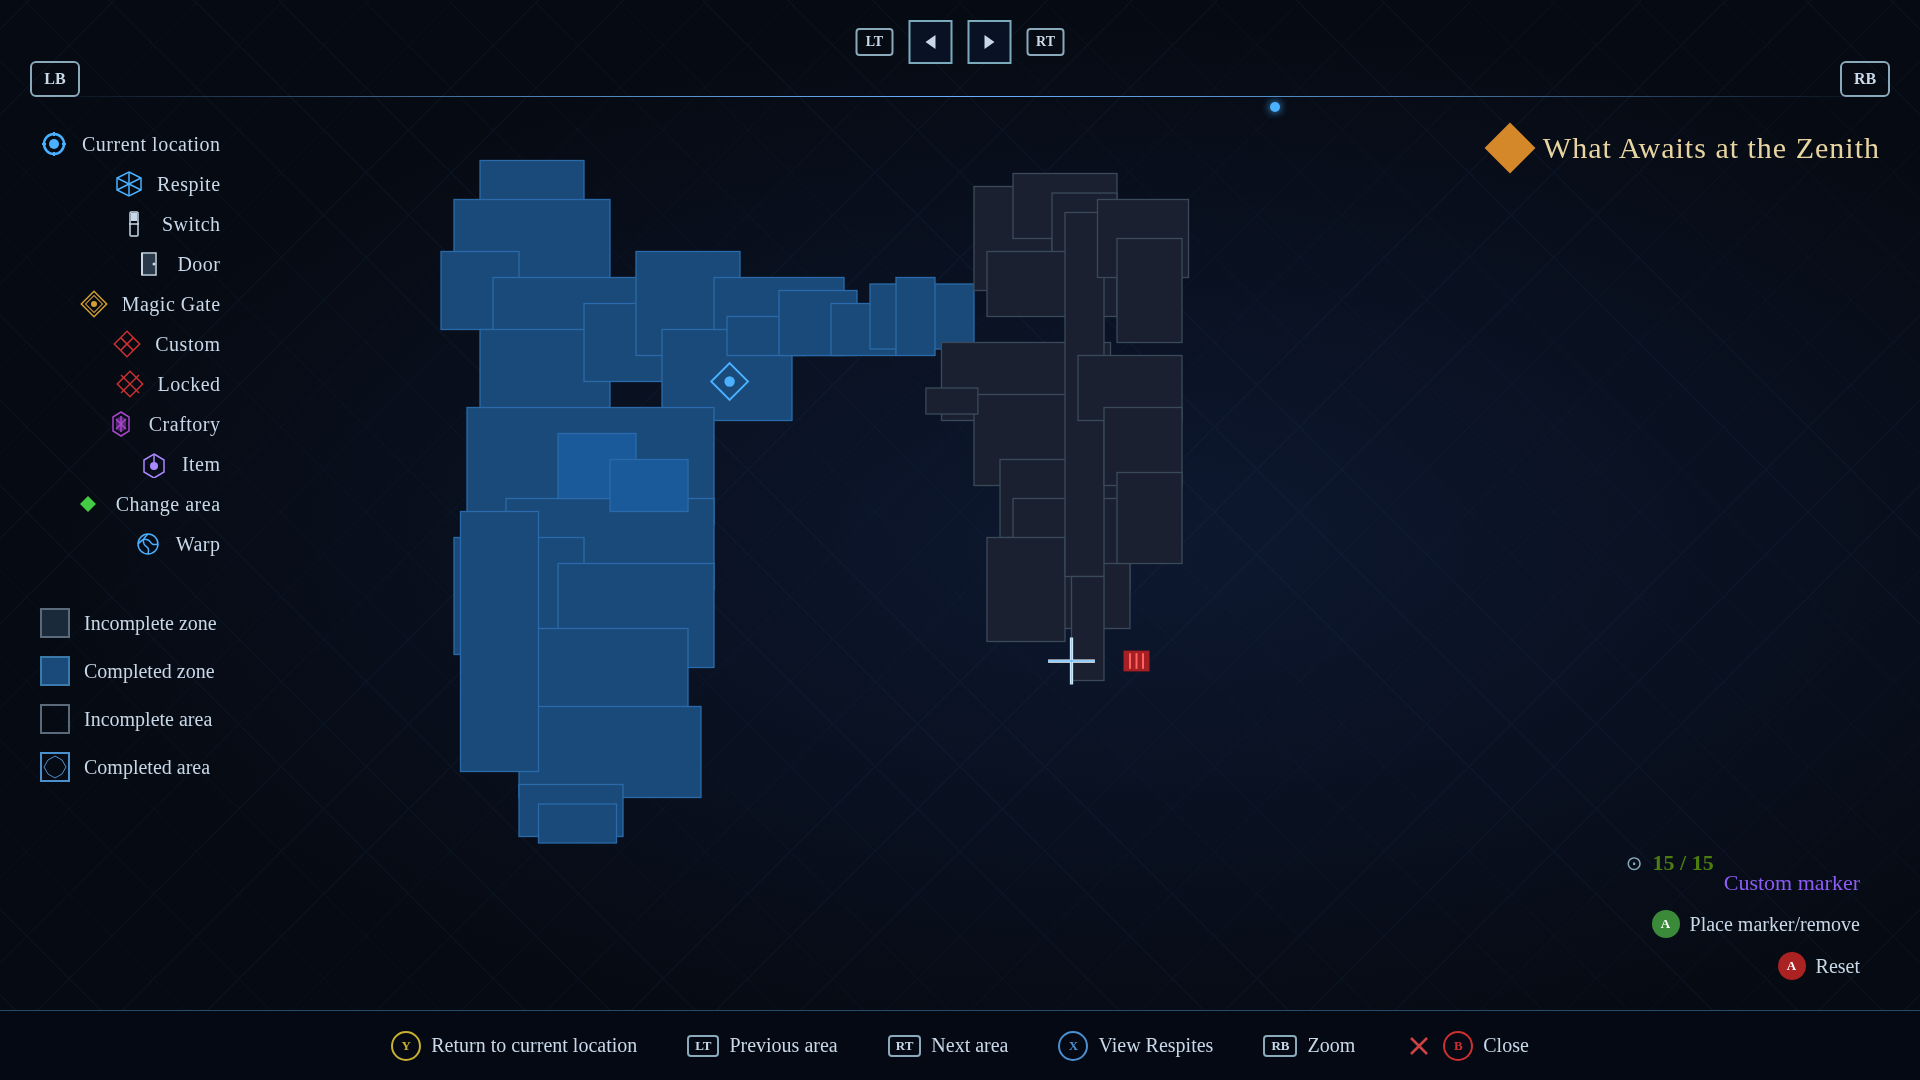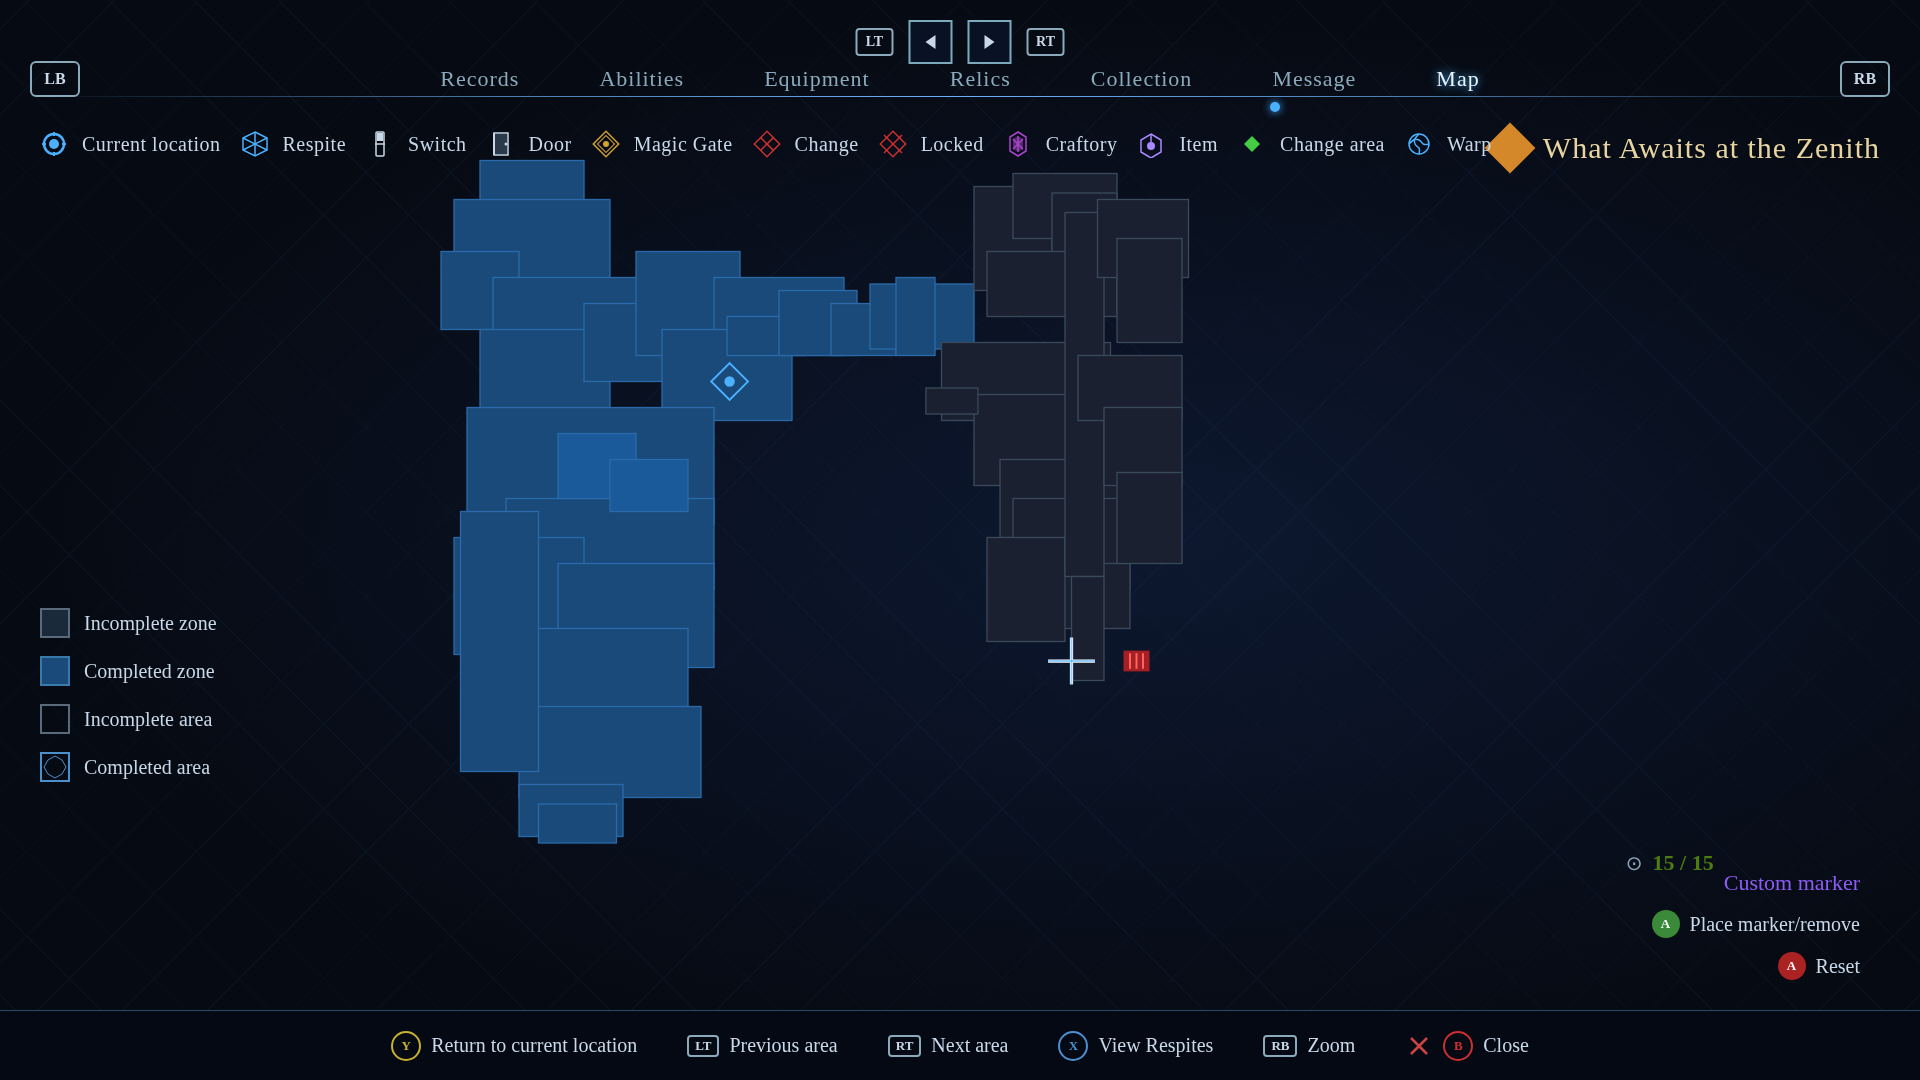--- a/index.html
+++ b/index.html
@@ -117,22 +117,23 @@
       box-shadow: 0 0 8px #4ab0ff;
     }
 
     
     .legend {
       position: absolute;
       top: 130px;
       left: 40px;
       z-index: 10;
       display: flex;
-      flex-direction: row;
-      gap: 20px;
+      flex-direction: column;
+      gap: 12px;
+      align-items: flex-end;
     }
 
     .legend-item {
       display: flex;
       align-items: center;
       gap: 14px;
     }
 
     .legend-icon {
       width: 28px;
@@ -412,29 +413,20 @@
     }
   </style>
 </head>
 <body>
 
 <div class="bg-grid"></div>
 
 <div class="top-nav">
   <div class="nav-items">
     <div class="nav-lb">LB</div>
-    <div class="nav-menu">
-      <span class="nav-item">Records</span>
-      <span class="nav-item">Abilities</span>
-      <span class="nav-item">Equipment</span>
-      <span class="nav-item">Relics</span>
-      <span class="nav-item">Collection</span>
-      <span class="nav-item">Message</span>
-      <span class="nav-item active">Map</span>
-    </div>
     <div class="nav-rb">RB</div>
   </div>
   <div class="nav-line"></div>
 
   <div class="nav-dot" style="left: calc(50% + 315px); margin-left: -5px;"></div>
 </div>
 
 <div class="map-title-bar">
   <div class="lt-badge">LT</div>
   <div class="arrow-btn">
@@ -520,21 +512,21 @@
   </div>
 
   <div class="legend-item">
     <div class="legend-icon">
       <svg width="28" height="28" viewBox="0 0 28 28">
         <rect x="5" y="5" width="18" height="18" fill="none" stroke="#cc3030" stroke-width="1.5" transform="rotate(45 14 14)"></rect>
         <line x1="14" y1="5" x2="14" y2="23" stroke="#cc3030" stroke-width="1.5" transform="rotate(45 14 14)"></line>
         <line x1="5" y1="14" x2="23" y2="14" stroke="#cc3030" stroke-width="1.5" transform="rotate(45 14 14)"></line>
       </svg>
     </div>
-    <span class="legend-label">Change</span>
+    <span class="legend-label">Custom</span>
   </div>
 
   <div class="legend-item">
     <div class="legend-icon">
       <svg width="28" height="28" viewBox="0 0 28 28">
         <rect x="5" y="5" width="18" height="18" fill="none" stroke="#cc3030" stroke-width="1.5" transform="rotate(45 14 14)"></rect>
         <line x1="5" y1="5" x2="23" y2="23" stroke="#cc3030" stroke-width="1.5"></line>
         <line x1="23" y1="5" x2="5" y2="23" stroke="#cc3030" stroke-width="1.5"></line>
       </svg>
     </div>

